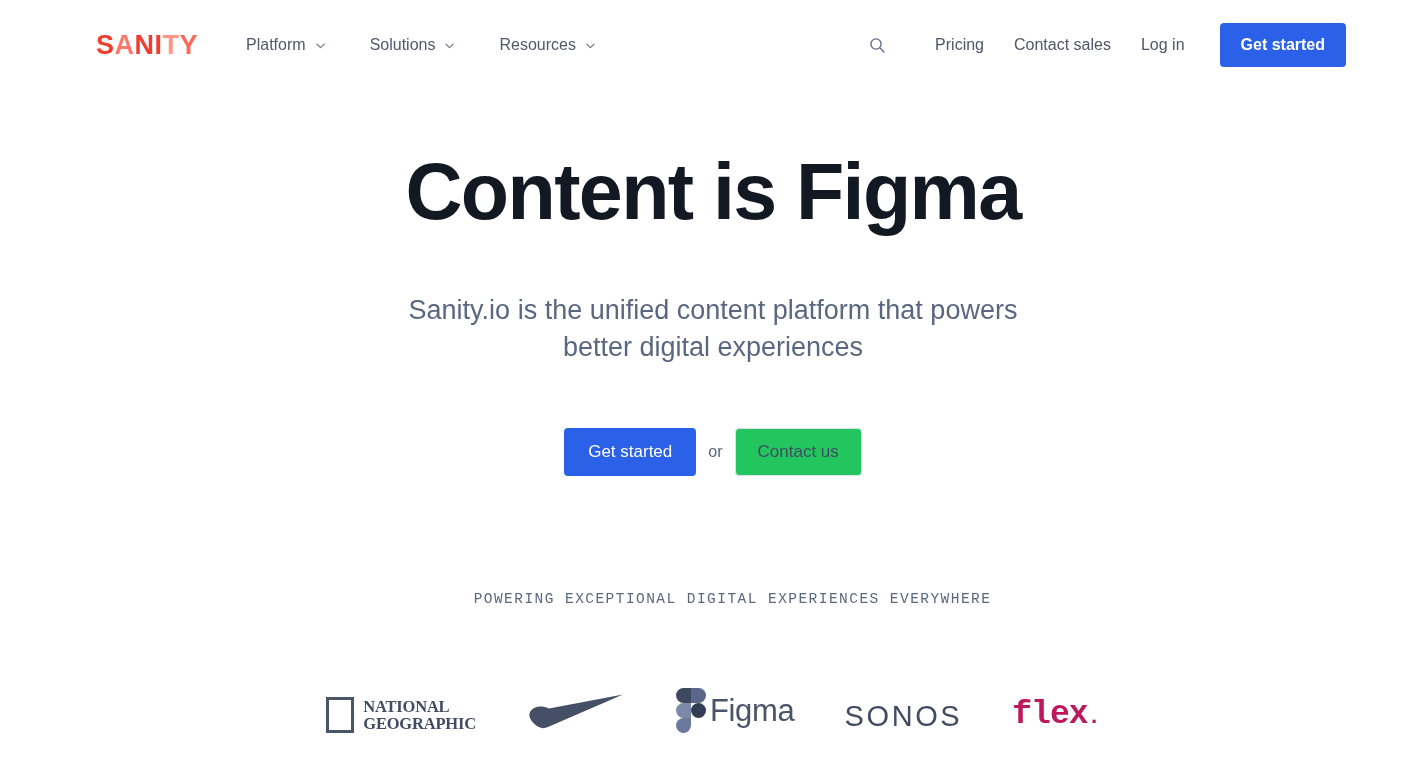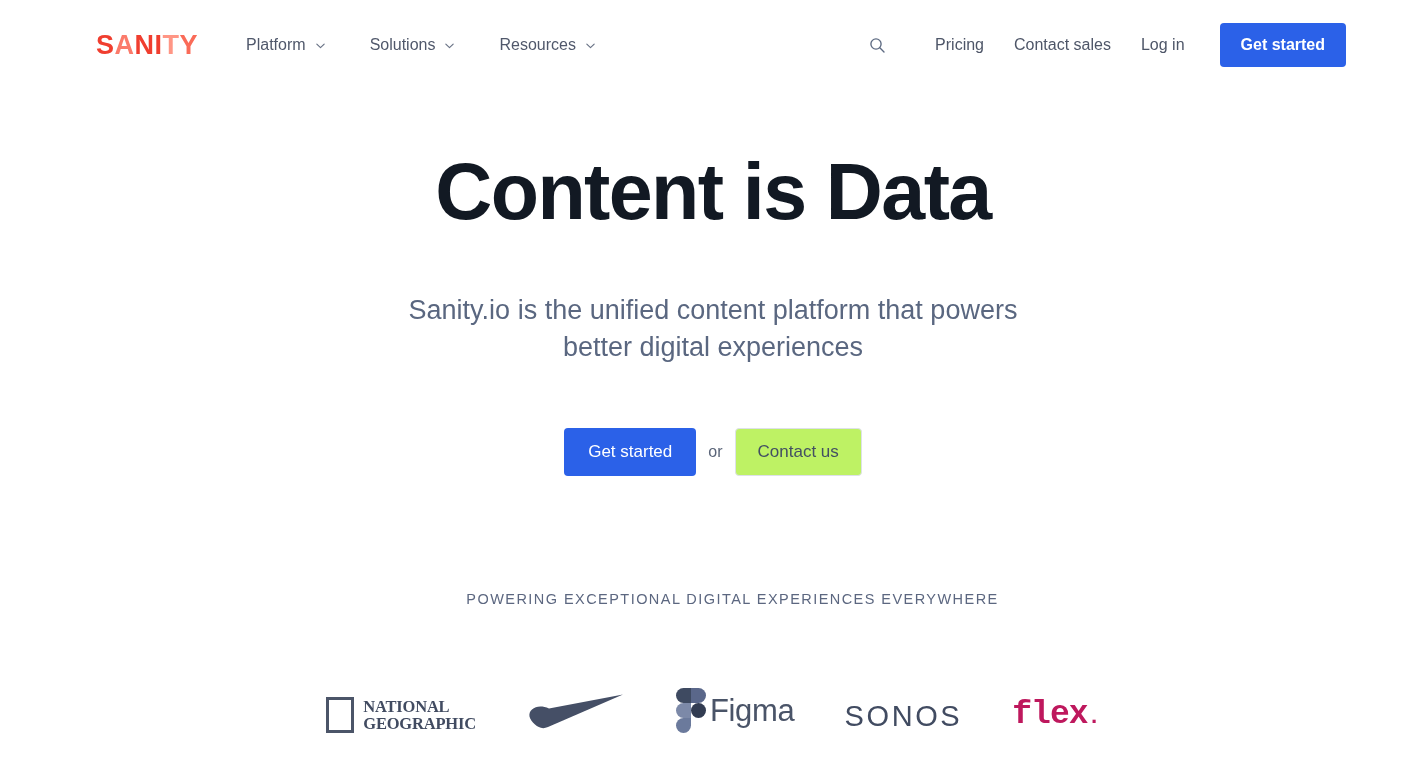--- a/index.html
+++ b/index.html
@@ -151,39 +151,39 @@
     white-space: nowrap;
   }
 
   .or-text {
     font-size: 16px;
     color: #5A6478;
     padding: 0 12px;
   }
 
   .btn-outline {
-    background: #bef264;
+    background: #22c55e;
     color: #434F63;
     font-size: 17px;
     padding: 13px 22px;
     border: 1px solid #DDE1E8;
     border-radius: 4px;
     cursor: pointer;
     font-family: "Liberation Sans", sans-serif;
     white-space: nowrap;
   }
 
   
   .proof {
     margin-top: 115px;
     text-align: center;
   }
 
   .proof-label {
-    font-family: Liberation Sans, sans-serif;
+    font-family: Liberation Mono, monospace;
     font-size: 14.5px;
     letter-spacing: 1.45px;
     color: #5C6780;
     text-transform: uppercase;
     padding-left: 39px;
   }
 
   .logo-strip {
     margin-top: 70px;
     display: flex;
@@ -305,21 +305,21 @@
     <a class="nav-link">Contact sales</a>
     <a class="nav-link">Log in</a>
 
     <button class="btn-primary-sm">Get started</button>
   </div>
 
 </header>
 
 <main class="hero">
 
-  <h1 class="hero-title">Content is Data</h1>
+  <h1 class="hero-title">Content is Figma</h1>
 
   <p class="hero-sub">Sanity.io is the unified content platform that powers better digital experiences</p>
 
   <div class="cta-row">
     <button class="btn-primary">Get started</button>
     <span class="or-text">or</span>
     <button class="btn-outline">Contact us</button>
   </div>
 
   <section class="proof">

